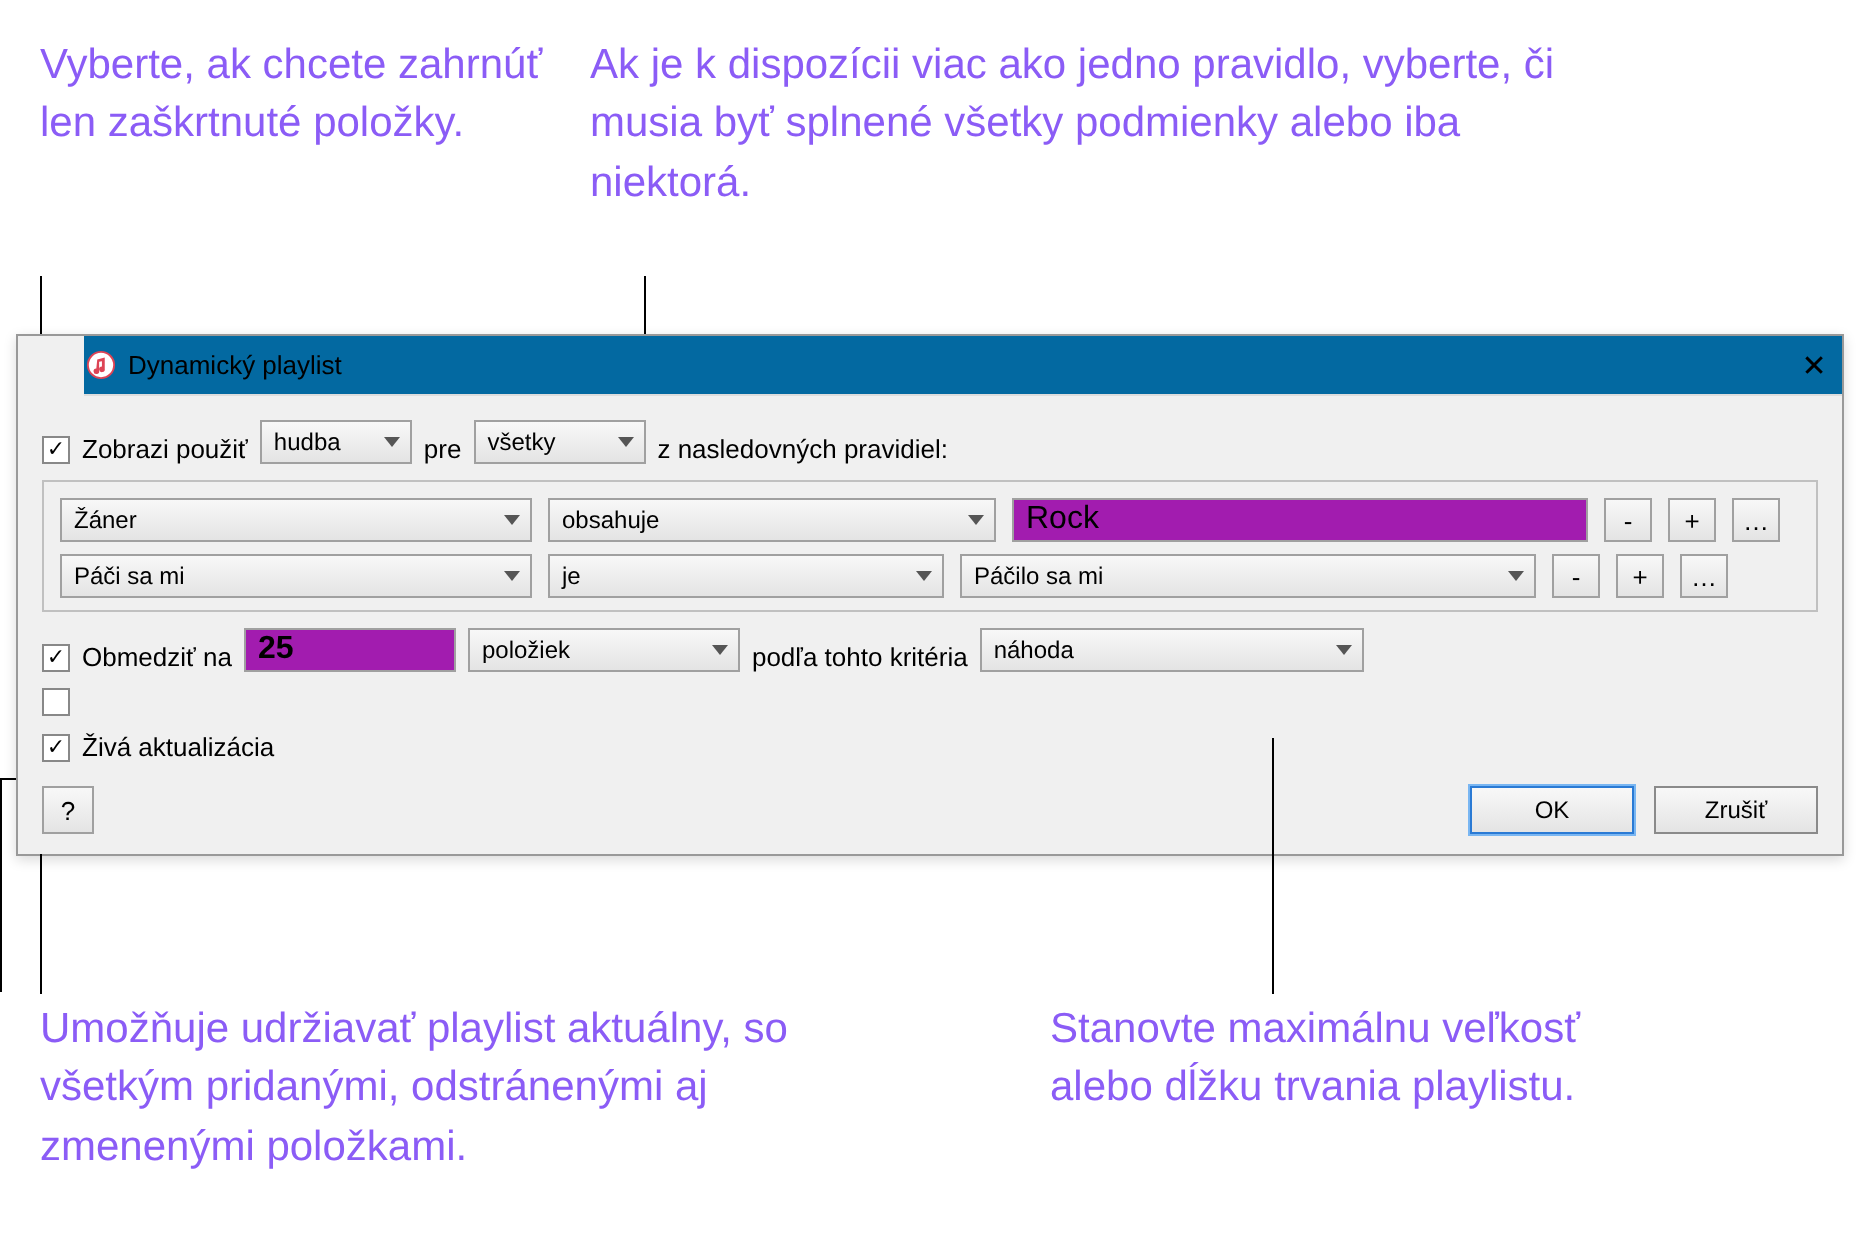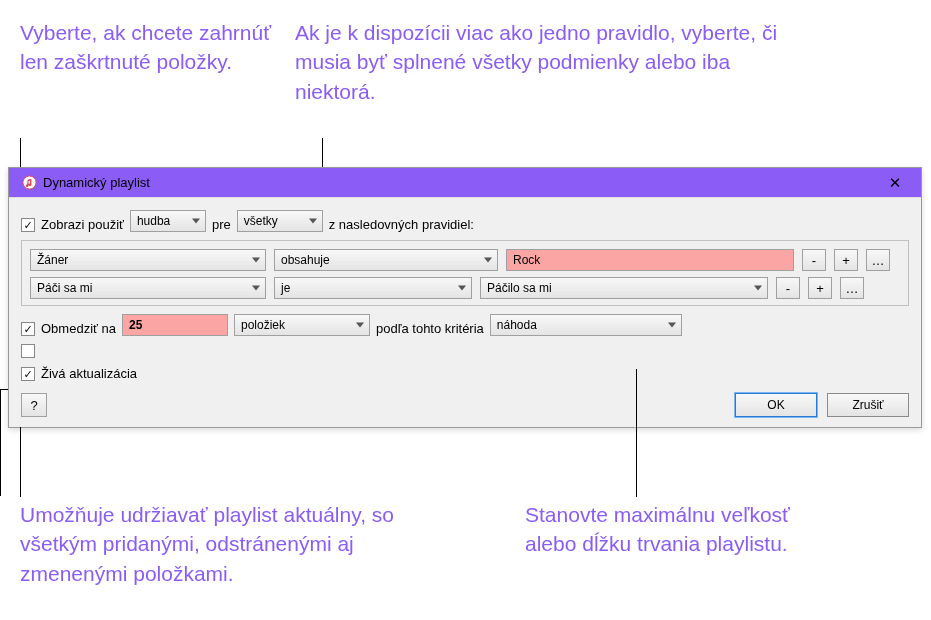--- a/index.html
+++ b/index.html
@@ -28,23 +28,24 @@
     top: 167px;
     width: 914px;
     border: 1px solid #999;
     background: #f0f0f0;
     box-shadow: 0 2px 6px rgba(0,0,0,0.15);
   }
   .titlebar {
     height: 30px;
     display: flex;
     align-items: center;
-    padding: 0 12px;
-    background: #8b5cf6;
+    padding: 0 0;
+    background: #0369a1;
     border-bottom: 1px solid #ddd;
+    margin-left: 33px;
   }
   .titlebar .icon {
     width: 16px;
     height: 16px;
     margin-right: 6px;
     display: inline-flex;
     align-items: center;
     justify-content: center;
   }
   .titlebar .title {
@@ -102,24 +103,24 @@
     position: absolute;
     right: 5px;
     top: 50%;
     transform: translateY(-50%);
     border-left: 4px solid transparent;
     border-right: 4px solid transparent;
     border-top: 5px solid #555;
   }
   .input {
     height: 22px;
-    background: #fca5a5;
+    background: #a21caf;
     border: 1px solid #a0a0a0;
     padding: 0 6px;
-    font-size: 12px;
+    font-size: 16px;
     display: inline-flex;
     align-items: center;
   }
   .rules {
     border: 1px solid #c0c0c0;
     background: #f0f0f0;
     padding: 8px 8px 6px 8px;
     margin: 4px 0 8px 0;
   }
   .rule-row {

